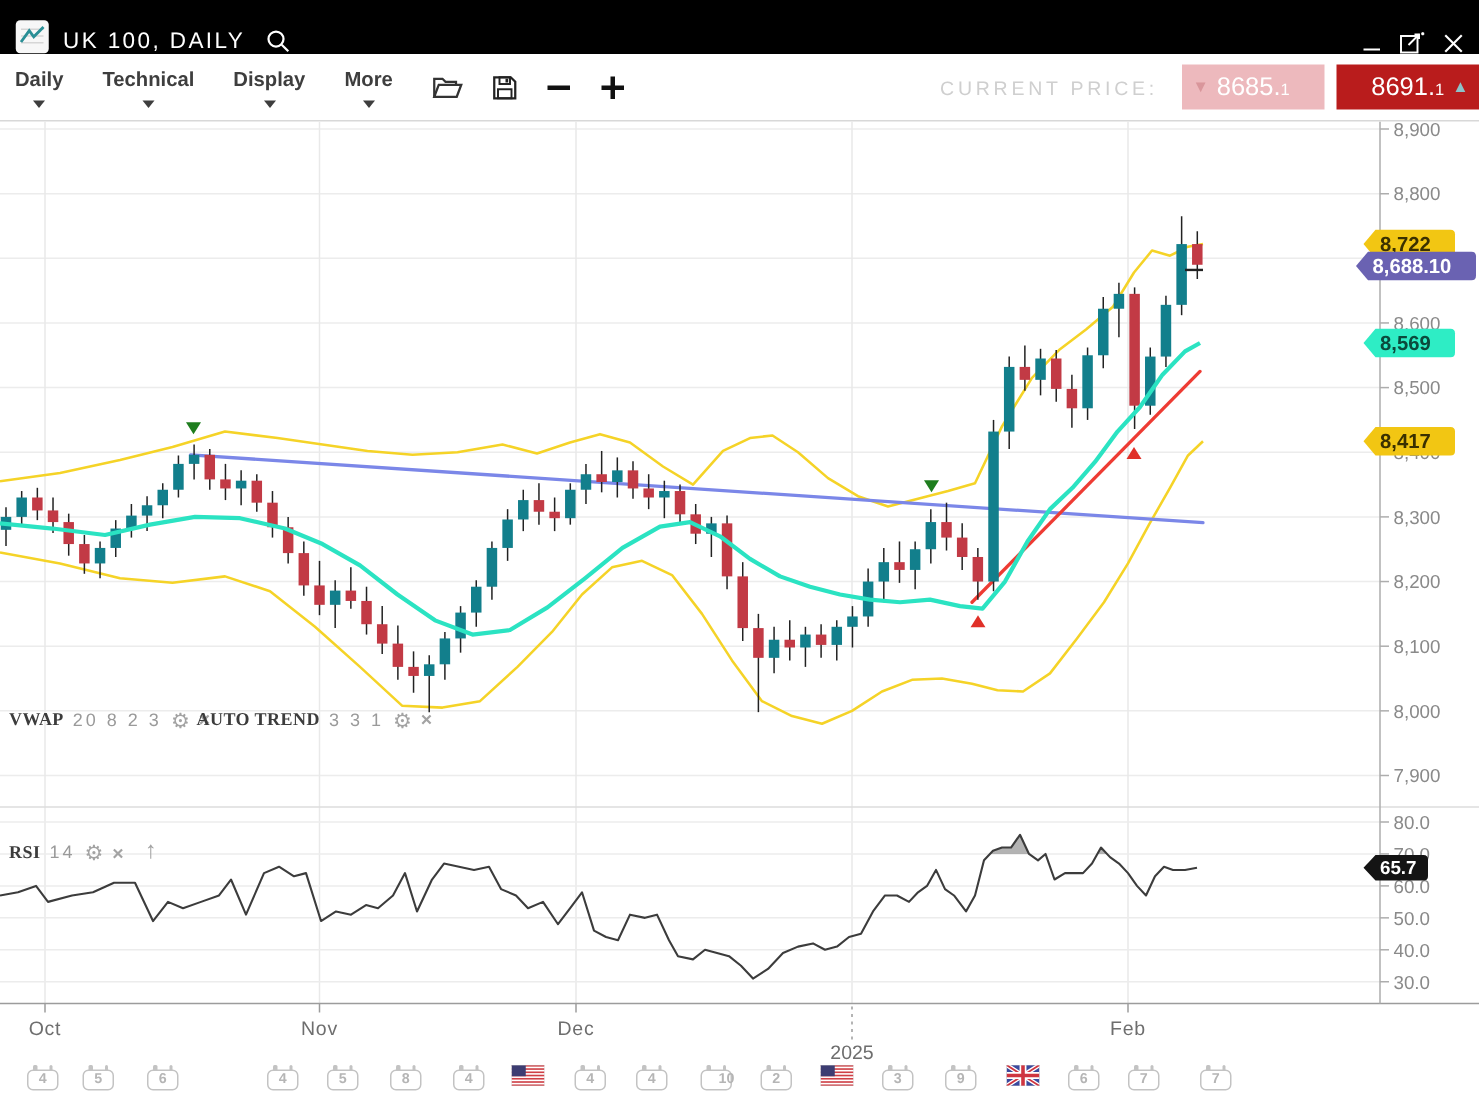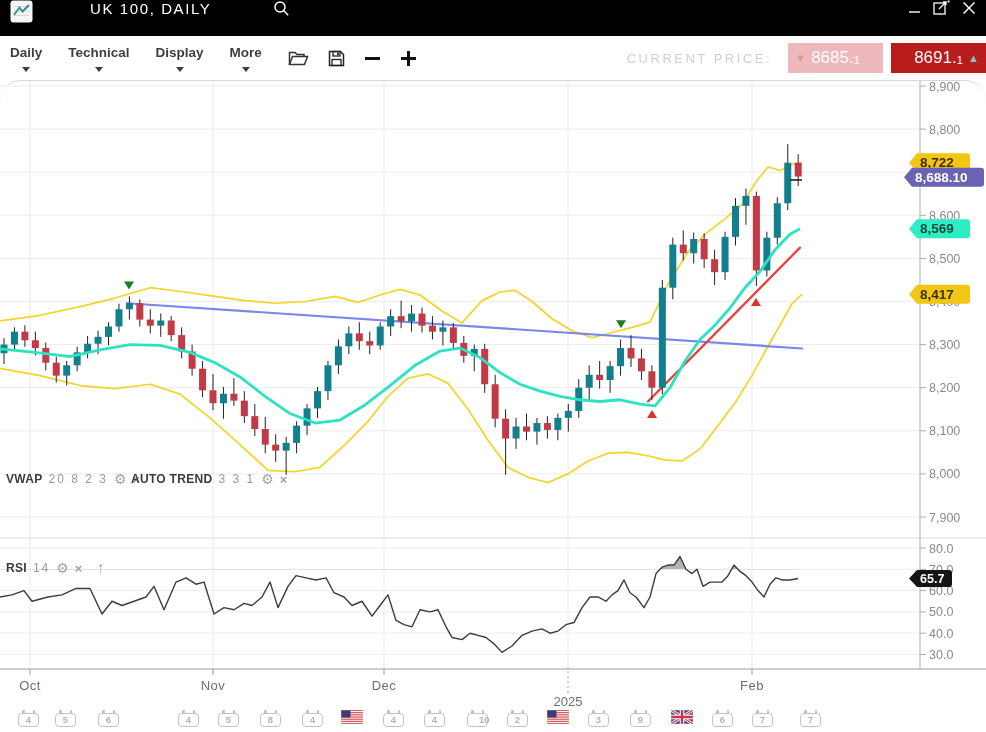--- a/index.html
+++ b/index.html
@@ -1,21 +1,21 @@
 <!DOCTYPE html>
 <html><head>
 <meta charset="utf-8">
 <style>
   * { box-sizing: border-box; margin: 0; padding: 0; }
   html,body { width:986px; height:732px; overflow:hidden; background:#fff;
     font-family:"Liberation Sans", sans-serif; }
   .app { width:986px; height:732px; position:relative; background:#fff; }
 
   
-  .titlebar { height:36px; background:#000; display:flex; align-items:flex-start; padding:0 10px;gap:48px; }
+  .titlebar { height:36px; background:#000; display:flex; align-items:flex-end; padding:0 10px; }
   .chart-logo { width:23px; height:23px; margin-right:9px; flex:0 0 auto; }
   .tb-title { color:#fff; font-size:15px; letter-spacing:1.6px; font-weight:400; }
   .tb-search { margin-left:14px; cursor:pointer; }
   .win-controls { margin-left:auto; display:flex; align-items:center; gap:12px; }
   .win-controls svg { cursor:pointer; }
 
   
   .toolbar { height:44px; background:#fff; display:flex; align-items:center; padding-left:10px; }
   .menu { display:flex; align-items:center; gap:6px; font-size:13.5px; font-weight:bold;
     color:#3e3e3e; margin-right:26px; cursor:pointer;flex-direction:column; }
@@ -26,26 +26,26 @@
   .badge { height:30px; width:95px; display:flex; align-items:center; justify-content:center;
     color:#fff; font-size:17px; position:relative; cursor:pointer; }
   .badge.sell { background:#edb9bd; margin-right:8px; }
   .badge.buy  { background:#b91c1c; }
   .badge .sub { font-size:11px; margin-top:3px; }
   .badge .arr { position:absolute; font-size:11px; top:9px; }
   .badge.sell .arr { left:7px; color:#d9969b; }
   .badge.buy  .arr { right:7px; color:#8cc3c9; }
 
   
-  .chart-wrap { position:relative; width:986px; height:652px; border-top:1px solid #d8d8d8; background:#fff;border-radius:21px; }
+  .chart-wrap { position:relative; width:986px; height:652px; border-top:1px solid #d8d8d8; background:#fff; }
   #chart { position:absolute; left:0; top:0; }
 
   .legend { position:absolute; display:flex; align-items:center; gap:6px; font-size:12px;
     color:#9a9a9a; white-space:nowrap; }
-  .legend b { color:#3c3c3c; font-size:12px; letter-spacing:0.3px; }
+  .legend b { color:#3c3c3c; font-size:12px; letter-spacing:0.3px;font-family:Liberation Serif, serif; }
   .legend .params { color:#9a9a9a; letter-spacing:2px; }
   .lico { color:#a3a3a3; font-size:14px; cursor:pointer; line-height:1; }
   .lico.x { font-weight:bold; font-size:13px; }
   .cal-day { position:absolute; width:21px; height:14px; border:1.5px solid #c3c3c3; border-radius:4px;
     color:#b5b5b5; font-size:9.5px; font-weight:bold; text-align:center; line-height:12px; cursor:pointer; }
   .cal-day::before, .cal-day::after { content:""; position:absolute; top:-4px; width:2.5px; height:4px;
     background:#c3c3c3; border-radius:1px; }
   .cal-day::before { left:3px; } .cal-day::after { right:3px; }
   .cal-flag { position:absolute; cursor:pointer; }
 </style>

